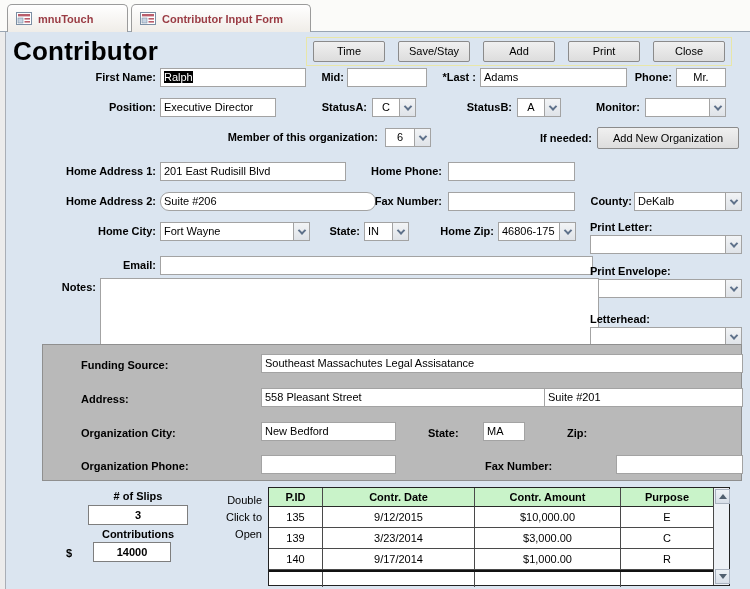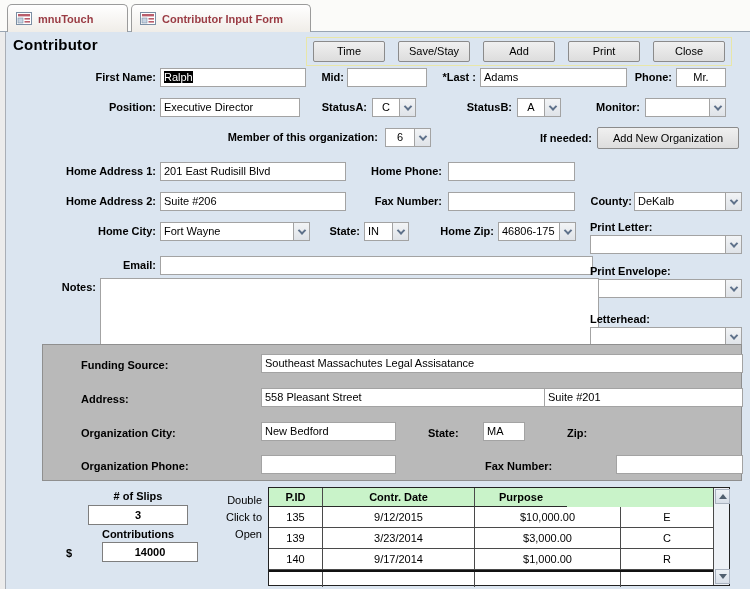--- a/index.html
+++ b/index.html
@@ -13,21 +13,21 @@
          background:linear-gradient(#ffffff,#f0ede8); border:1px solid #9b9b9b; border-bottom:none;
          border-radius:5px 5px 0 0; color:#9a3c44; cursor:default; }
   .tab .lbl { white-space:nowrap; }
   .tab.t1 { left:7px; width:121px; font-weight:600; }
   .tab.t2 { left:131px; width:180px; font-weight:700; z-index:2; }
 
   
   .leftstrip { position:absolute; left:0; top:32px; width:6px; height:557px; background:#ececec; border-right:1px solid #a9aeb6; }
   .form { position:absolute; left:6px; top:32px; width:744px; height:557px; background:#dbe5f0; }
 
-  .title { position:absolute; left:7px; top:4px; font-size:15px; font-weight:700; letter-spacing:0.2px; }
+  .title { position:absolute; left:7px; top:4px; font-size:26px; font-weight:700; letter-spacing:0.2px; }
 
   .lab { position:absolute; font-weight:700; line-height:19px; white-space:nowrap; }
   .lab.r { text-align:right; }
   .tbox { position:absolute; height:19px; background:#fff; border:1px solid #a3a3a3; line-height:17px; padding:0 3px;
           overflow:hidden; white-space:nowrap; }
   .tbox.c { text-align:center; }
   .sel { background:#000; color:#fff; }
 
   
   .combo { position:absolute; height:19px; display:flex; }
@@ -115,21 +115,21 @@
     <div class="lab r" style="left:34px; top:36px; width:116px;">First Name:</div>
     <div class="tbox" style="left:154px; top:36px; width:146px;"><span class="sel">Ralph</span></div>
     <div class="lab r" style="left:296px; top:36px; width:42px;">Mid:</div>
     <div class="tbox" style="left:341px; top:36px; width:80px;"></div>
     <div class="lab r" style="left:426px; top:36px; width:44px;">*Last :</div>
     <div class="tbox" style="left:474px; top:36px; width:147px;">Adams</div>
     <div class="lab r" style="left:628px; top:36px; width:38px;">Phone:</div>
     <div class="tbox c" style="left:670px; top:36px; width:50px;">Mr.</div>
 
     <div class="lab r" style="left:54px; top:66px; width:96px;">Position:</div>
-    <div class="tbox" style="left:154px; top:66px; width:140px;">Executive Director</div>
+    <div class="tbox" style="left:154px; top:66px; width:116px;">Executive Director</div>
     <div class="lab r" style="left:299px; top:66px; width:62px;">StatusA:</div>
     <div class="combo" style="left:366px; top:66px; width:44px;">
       <div class="val c">C</div>
       <div class="btn">
           <span class="chev"></span>
         </div>
     </div>
     <div class="lab r" style="left:444px; top:66px; width:62px;">StatusB:</div>
     <div class="combo" style="left:511px; top:66px; width:44px;">
       <div class="val c">A</div>
@@ -154,21 +154,21 @@
     </div>
     <div class="lab r" style="left:514px; top:97px; width:72px;">If needed:</div>
     <div class="bigbtn" style="left:591px; top:95px; width:142px; height:22px; line-height:20px;">Add New Organization</div>
 
     <div class="lab r" style="left:24px; top:130px; width:126px;">Home Address 1:</div>
     <div class="tbox" style="left:154px; top:130px; width:186px;">201 East Rudisill Blvd</div>
     <div class="lab r" style="left:346px; top:130px; width:90px;">Home Phone:</div>
     <div class="tbox" style="left:442px; top:130px; width:127px;"></div>
 
     <div class="lab r" style="left:24px; top:160px; width:126px;">Home Address 2:</div>
-    <div class="tbox" style="left:154px; top:160px; width:186px;">Suite #206</div>
+    <div class="tbox" style="left:154px; top:160px; width:216px;border-radius:9px;">Suite #206</div>
     <div class="lab r" style="left:346px; top:160px; width:90px;">Fax Number:</div>
     <div class="tbox" style="left:442px; top:160px; width:127px;"></div>
     <div class="lab r" style="left:578px; top:160px; width:48px;">County:</div>
     <div class="combo" style="left:628px; top:160px; width:108px;">
       <div class="val">DeKalb</div>
       <div class="btn">
           <span class="chev"></span>
         </div>
     </div>
 
@@ -240,33 +240,34 @@
       <div class="lab" style="left:38px; top:112px;">Organization Phone:</div>
       <div class="tbox" style="left:218px; top:110px; width:135px;"></div>
       <div class="lab" style="left:442px; top:112px;">Fax Number:</div>
       <div class="tbox" style="left:573px; top:110px; width:127px;"></div>
     </div>
 
     <div class="sumlab" style="left:82px; top:458px; width:100px;"># of Slips</div>
     <div class="sumbox" style="left:82px; top:473px; width:100px;">3</div>
     <div class="sumlab" style="left:72px; top:496px; width:120px;">Contributions</div>
     <div class="lab" style="left:60px; top:512px;">$</div>
-    <div class="sumbox" style="left:96px; top:510px; width:96px;">14000</div>
+    <div class="sumbox" style="left:87px; top:510px; width:78px;">14000</div>
 
     <div class="hint">
       <div>Double</div>
       <div>Click to</div>
       <div>Open</div>
     </div>
 
     <div class="grid">
       <div class="gcols">
         <div class="grow h">
           <div class="gc c1">P.ID</div>
           <div class="gc c2">Contr. Date</div>
+          <div class="gc c3">Contr. Amount</div>
           <div class="gc c4">Purpose</div>
         </div>
         <div class="grow">
           <div class="gc c1">135</div>
           <div class="gc c2">9/12/2015</div>
           <div class="gc c3">$10,000.00</div>
           <div class="gc c4">E</div>
         </div>
         <div class="grow">
           <div class="gc c1">139</div>

